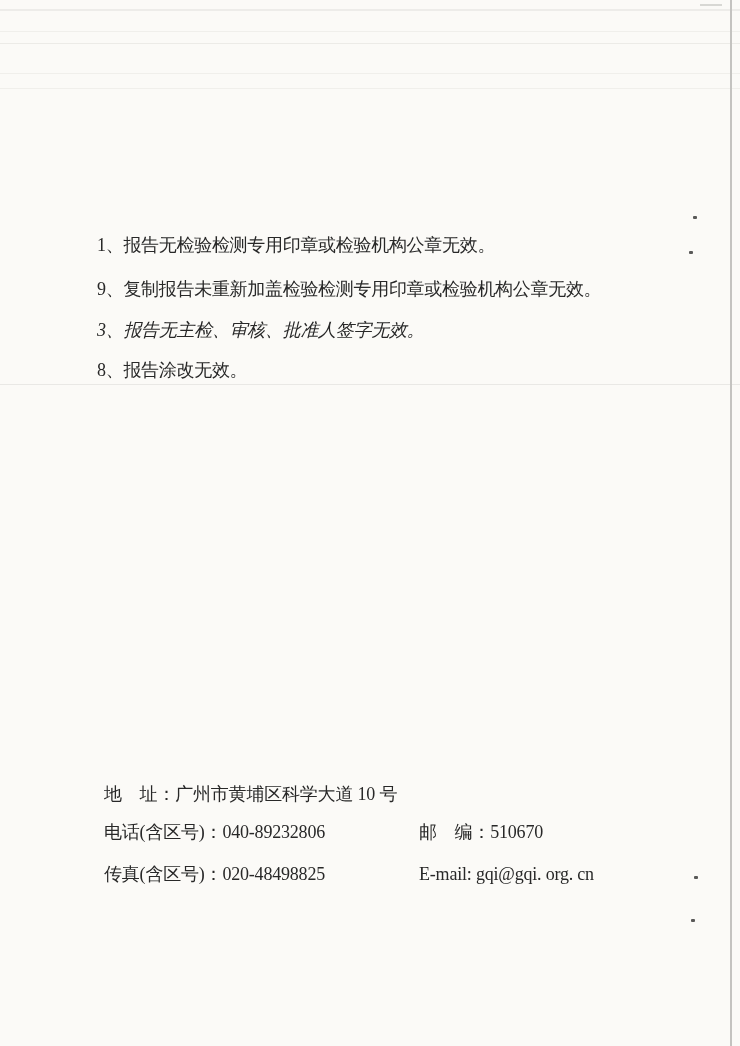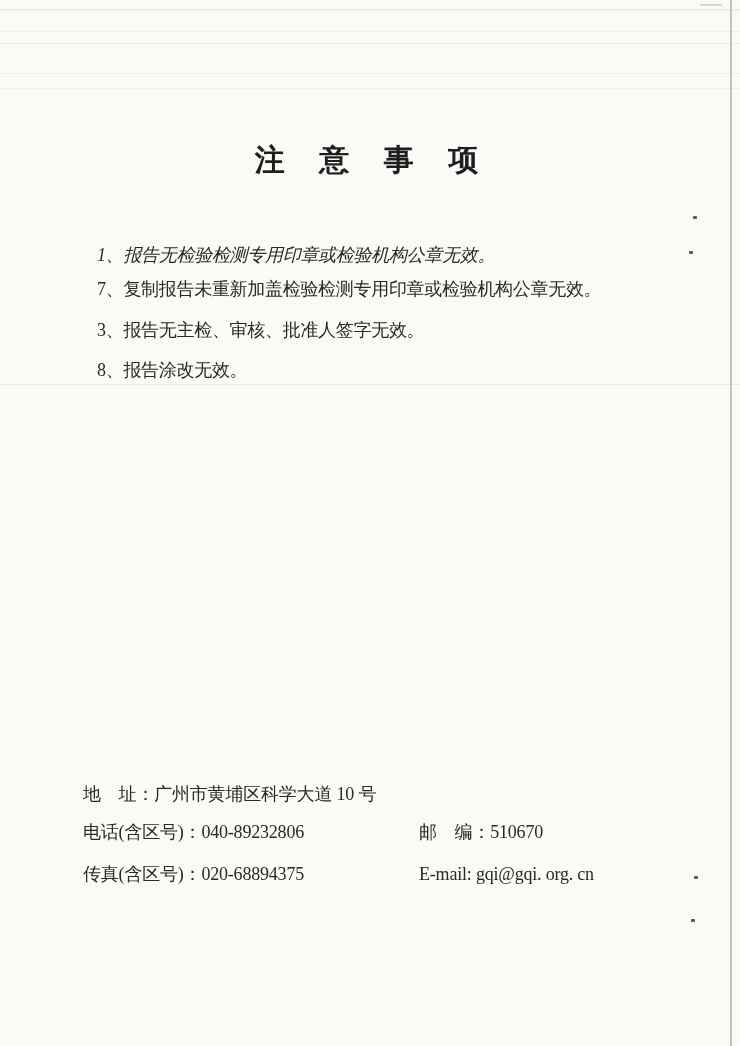--- a/index.html
+++ b/index.html
@@ -32,33 +32,33 @@
   .note-line {
     position: absolute;
     left: 97px;
     width: 560px;
     font-size: 18px;
     letter-spacing: -0.3px;
     line-height: 26px;
     white-space: nowrap;
     color: #282828;
   }
-  .n1 { top: 242px; font-style: italic; }
+  .n1 { top: 232px; }
   .n2 { top: 276px; }
-  .n3 { top: 317px; }
+  .n3 { top: 317px; font-style: italic; }
   .n4 { top: 357px; }
   .footer-line {
     position: absolute;
     font-size: 18px;
     letter-spacing: -0.2px;
     line-height: 22px;
     white-space: nowrap;
     color: #282828;
   }
-  .f-left  { left: 83px; }
+  .f-left  { left: 104px; }
   .f-right { left: 419px; }
   .fr1 { top: 783px; }
   .fr2 { top: 821px; }
   .fr3 { top: 863px; }
   
   .hline {
     position: absolute;
     left: 0;
     width: 740px;
     height: 1px;
@@ -110,30 +110,29 @@
   <div class="hline hl-d"></div>
   <div class="hline hl-e"></div>
   <div class="hline hl-f"></div>
   <div class="corner-dash"></div>
   <div class="vedge"></div>
   <div class="speck sp1"></div>
   <div class="speck sp2"></div>
   <div class="speck sp3"></div>
   <div class="speck sp4"></div>
 
-  <div class="title">注 意 事 项</div>
 
   <div>
     <div class="note-line n1">1、报告无检验检测专用印章或检验机构公章无效。</div>
-    <div class="note-line n2">7、复制报告未重新加盖检验检测专用印章或检验机构公章无效。</div>
+    <div class="note-line n2">9、复制报告未重新加盖检验检测专用印章或检验机构公章无效。</div>
     <div class="note-line n3">3、报告无主检、审核、批准人签字无效。</div>
     <div class="note-line n4">8、报告涂改无效。</div>
   </div>
 
   <div>
     <div class="footer-line f-left fr1">地　址：广州市黄埔区科学大道 10 号</div>
     <div class="footer-line f-left fr2">电话(含区号)：040-89232806</div>
     <div class="footer-line f-right fr2">邮　编：510670</div>
-    <div class="footer-line f-left fr3">传真(含区号)：020-68894375</div>
+    <div class="footer-line f-left fr3">传真(含区号)：020-48498825</div>
     <div class="footer-line f-right fr3">E-mail: gqi@gqi. org. cn</div>
   </div>
 
 </div>
 
 </body></html>

